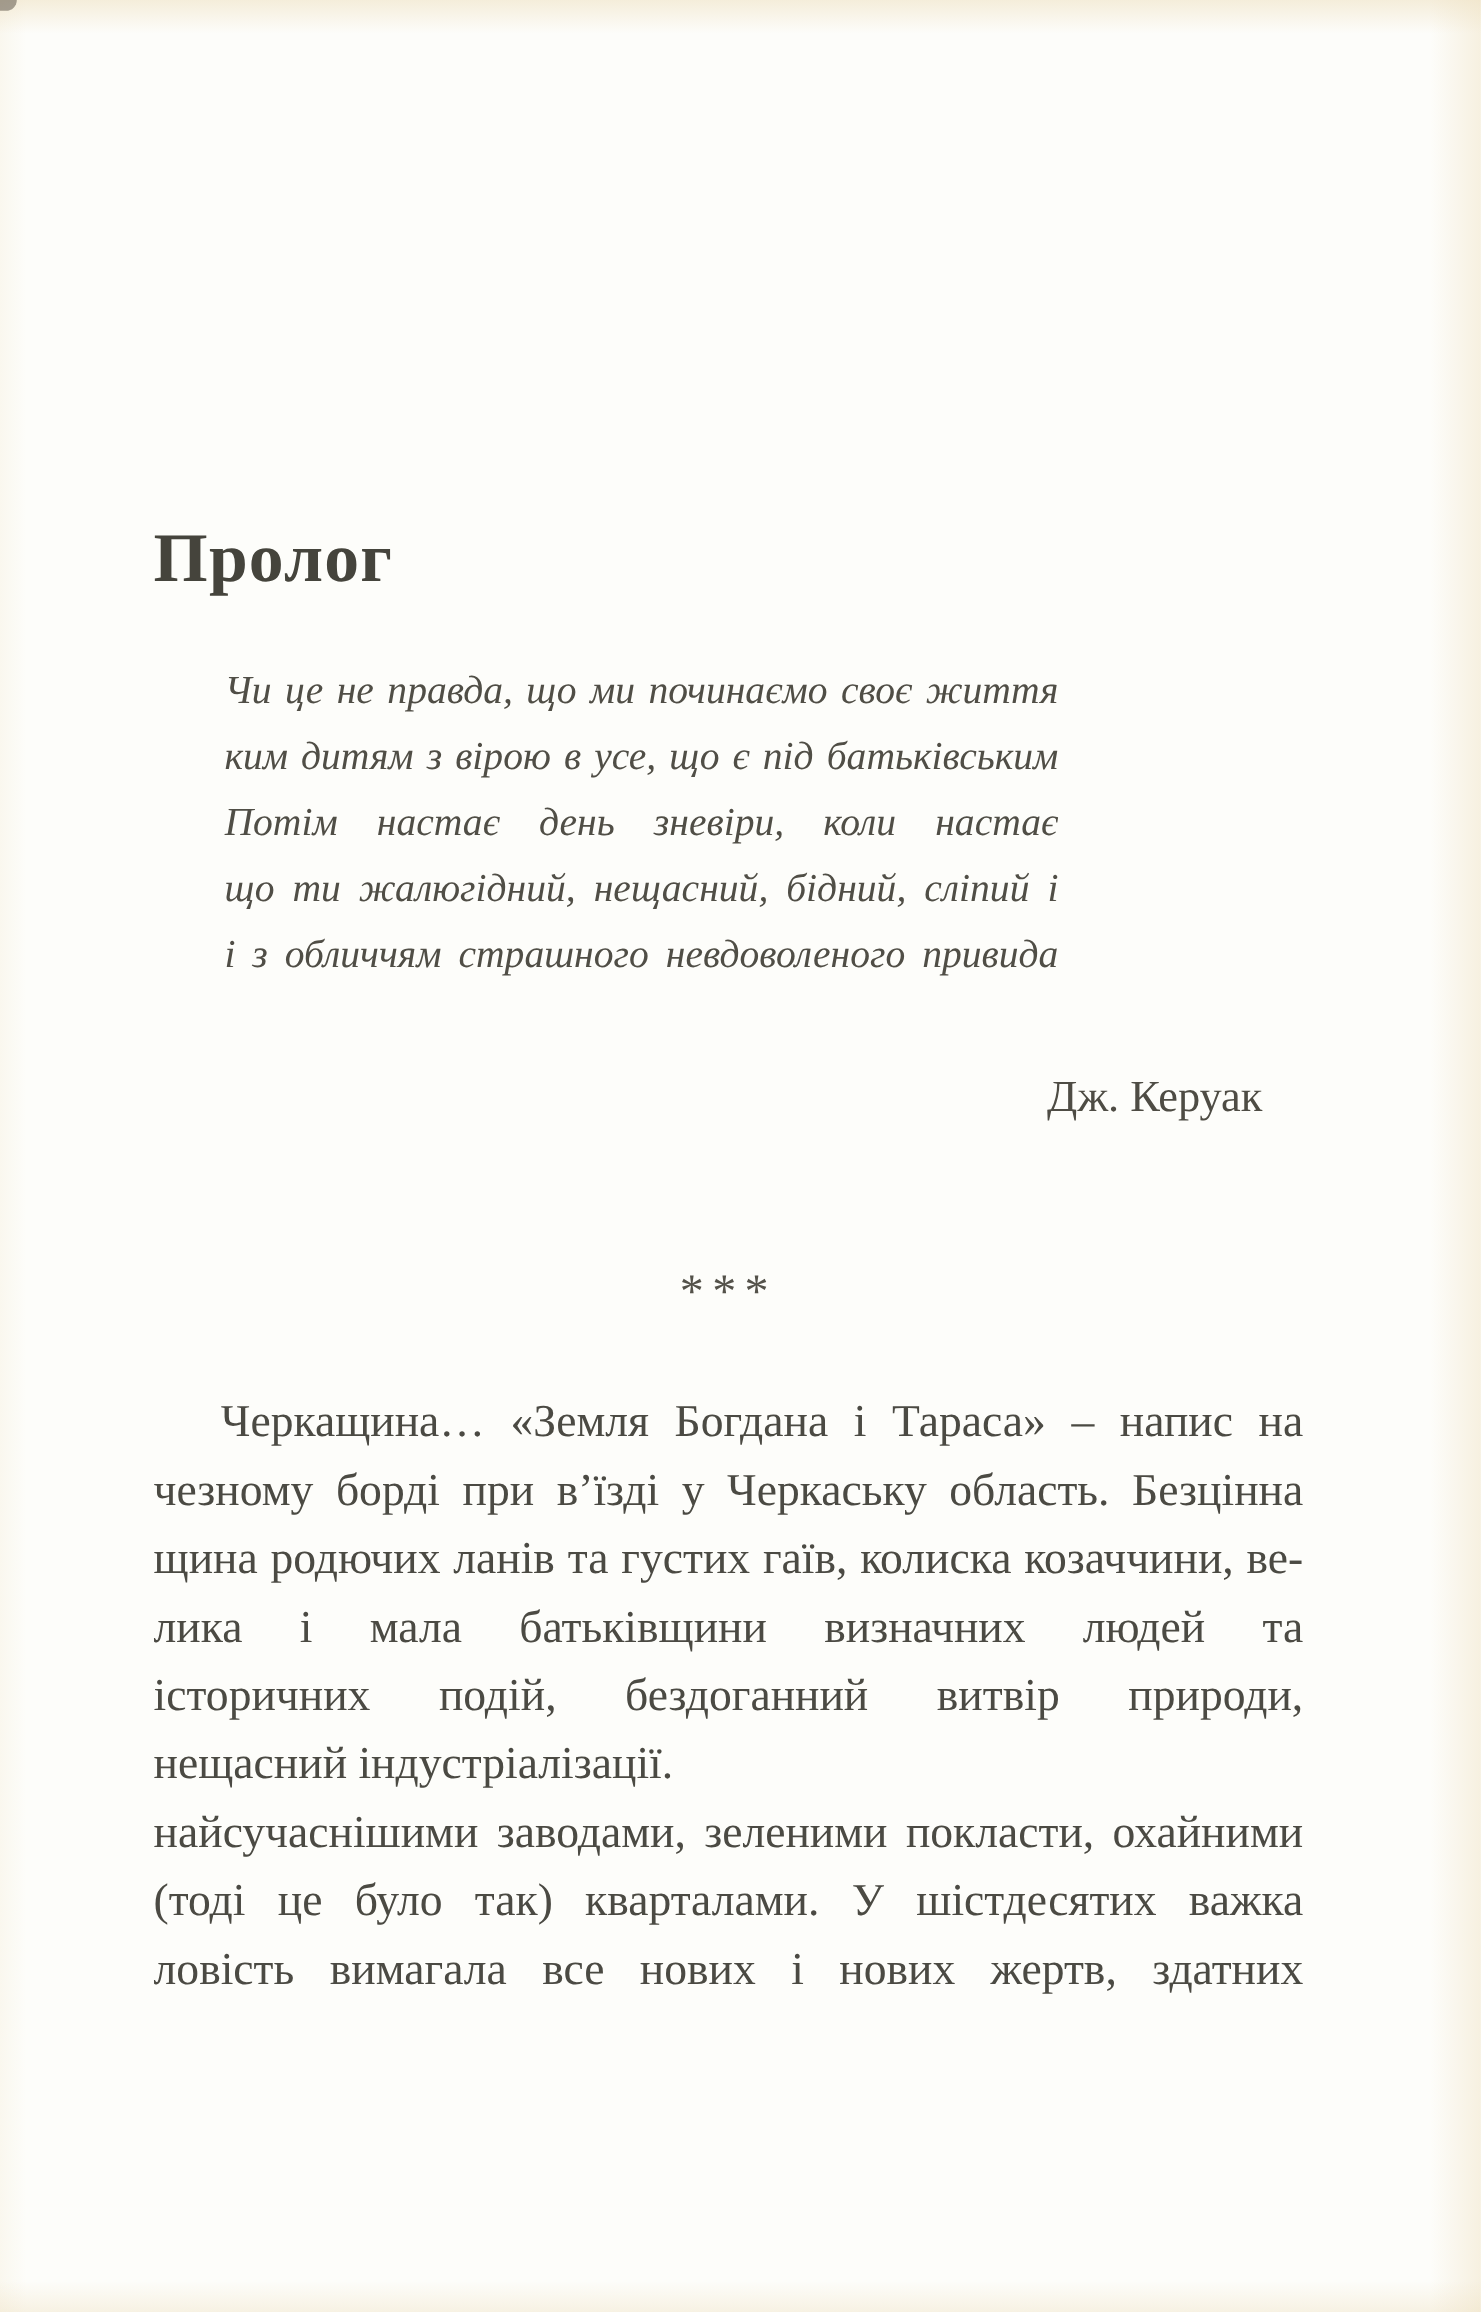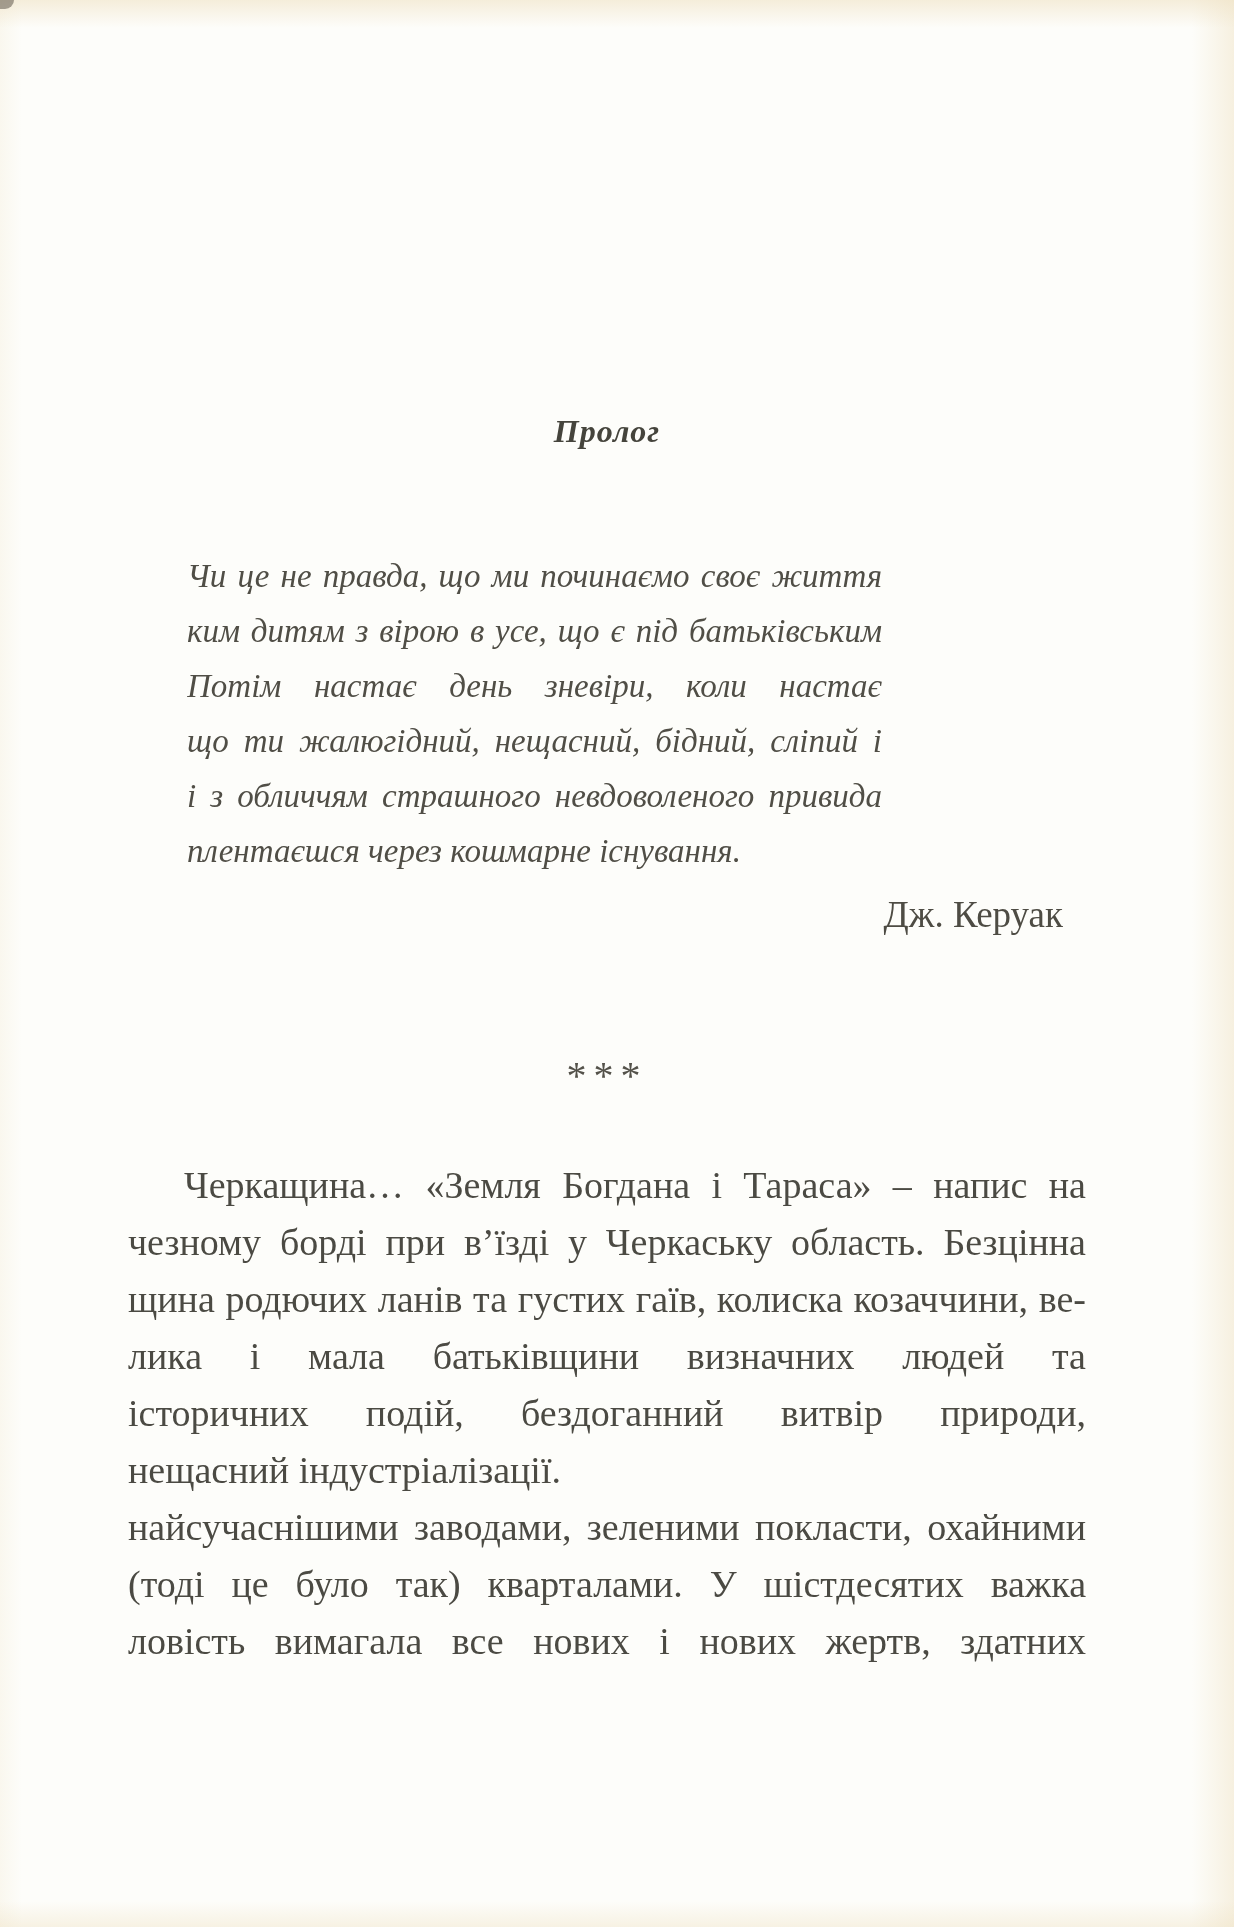--- a/index.html
+++ b/index.html
@@ -20,26 +20,24 @@
   .corner-mark {
     position: absolute; top: 0; left: 0;
     width: 14px; height: 9px;
     background: #5f584c;
     border-radius: 0 0 14px 0;
     opacity: 0.55;
   }
   .chapter-title {
     position: absolute;
     top: 392px; left: 128px; width: 958px;
-    text-align: center;
-    font-size: 32px;
+    font-size: 58px;
     font-weight: bold;
     letter-spacing: 1px;
     color: #45443c;
-    font-style: italic;
   }
   .epigraph {
     position: absolute;
     top: 549px; left: 187px; width: 695px;
     font-style: italic;
     font-size: 33px;
     line-height: 55px;
     color: #504e46;
   }
   .epigraph .line {
@@ -47,21 +45,21 @@
     overflow: hidden;
     text-align: justify;
     text-align-last: justify;
   }
   .epigraph .line.last {
     text-align: left;
     text-align-last: left;
   }
   .epigraph-attribution {
     position: absolute;
-    top: 893px; left: 187px; width: 876px;
+    top: 893px; left: 176px; width: 876px;
     text-align: right;
     font-size: 37px;
     color: #4e4c44;
   }
   .section-separator {
     position: absolute;
     top: 1052px; left: 128px; width: 958px;
     text-align: center;
     font-size: 40px;
     letter-spacing: 7px;
@@ -92,21 +90,20 @@
 <div class="corner-mark"></div>
 
 <h1 class="chapter-title">Пролог</h1>
 
 <div class="epigraph">
   <div class="line">Чи це не правда, що ми починаємо своє життя солод-</div>
   <div class="line">ким дитям з вірою в усе, що є під батьківським дахом?</div>
   <div class="line">Потім настає день зневіри, коли настає усвідомлення,</div>
   <div class="line">що ти жалюгідний, нещасний, бідний, сліпий і голий,</div>
   <div class="line">і з обличчям страшного невдоволеного привида ти</div>
-  <div class="line last">плентаєшся через кошмарне існування.</div>
 </div>
 
 <div class="epigraph-attribution">Дж. Керуак</div>
 
 <div class="section-separator">***</div>
 
 <div class="body-text">
   <div>
     <div class="line indent">Черкащина… «Земля Богдана і Тараса» – напис на вели-</div>
     <div class="line">чезному борді при в’їзді у Черкаську область. Безцінна спад-</div>

